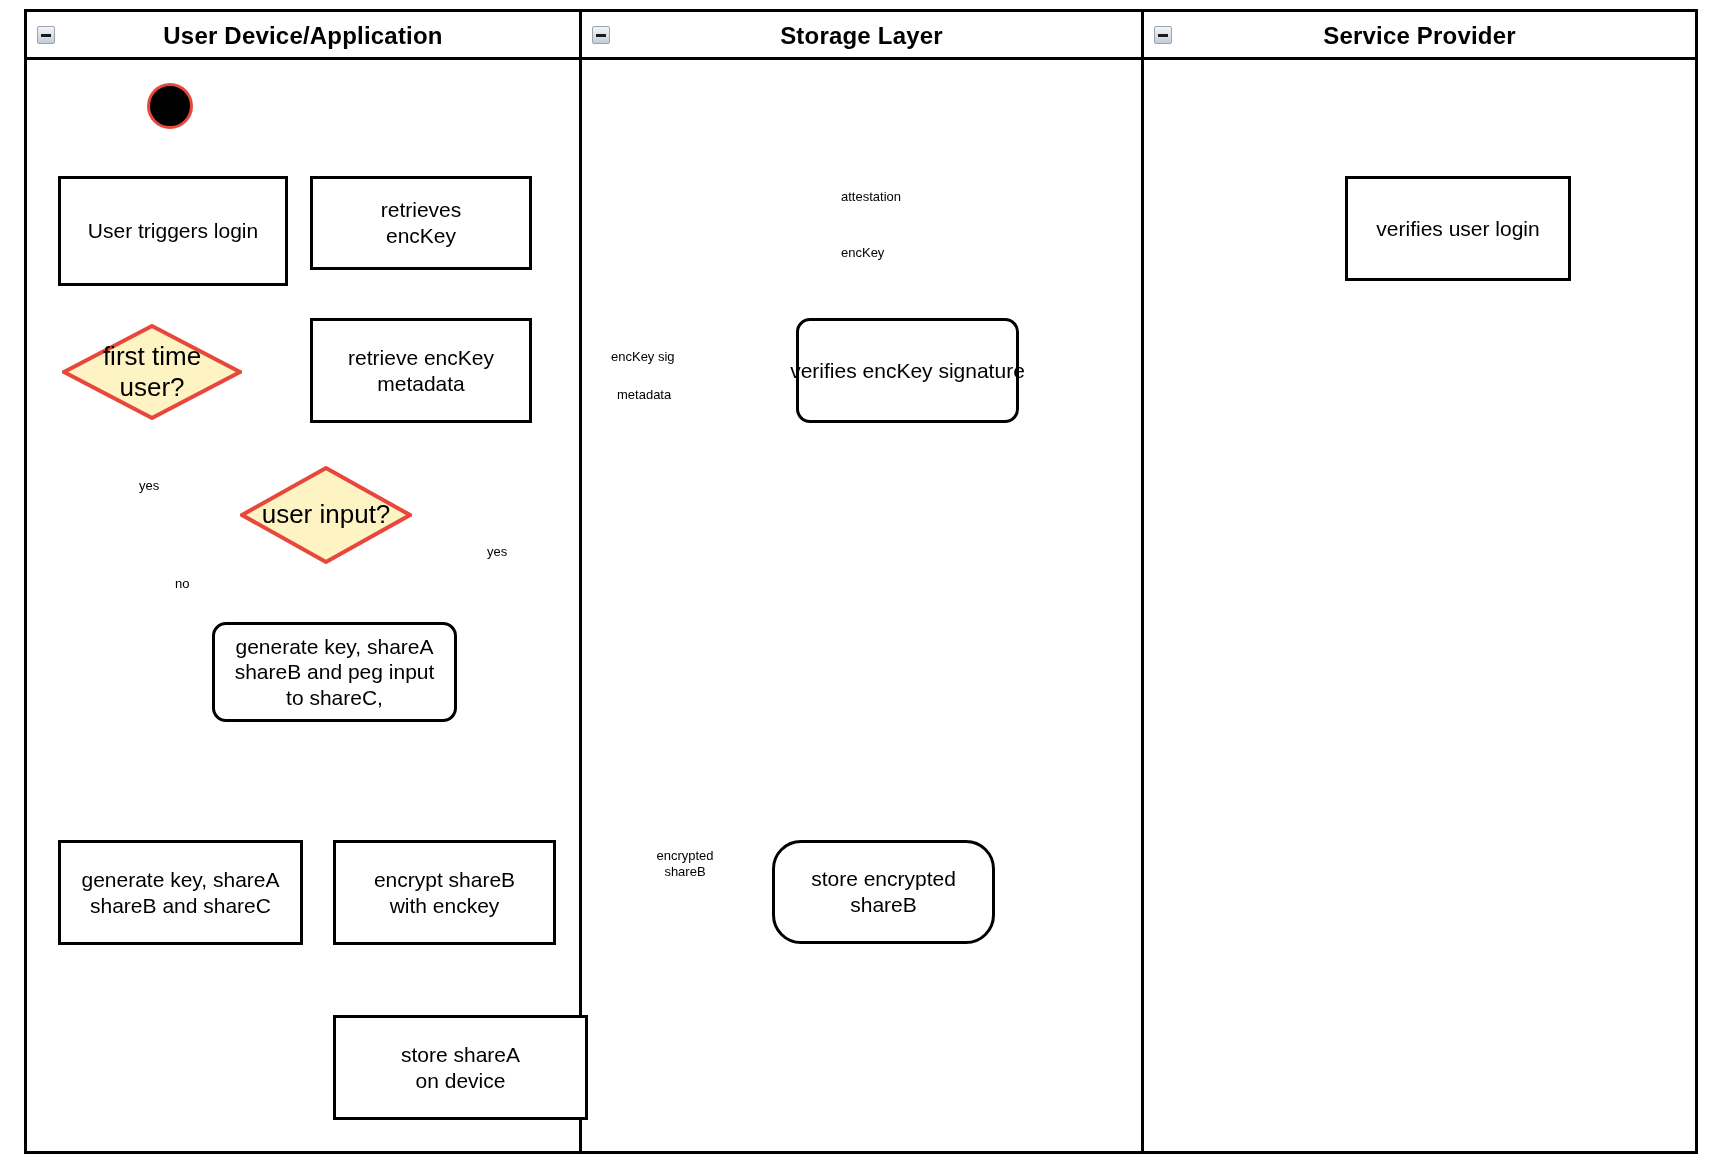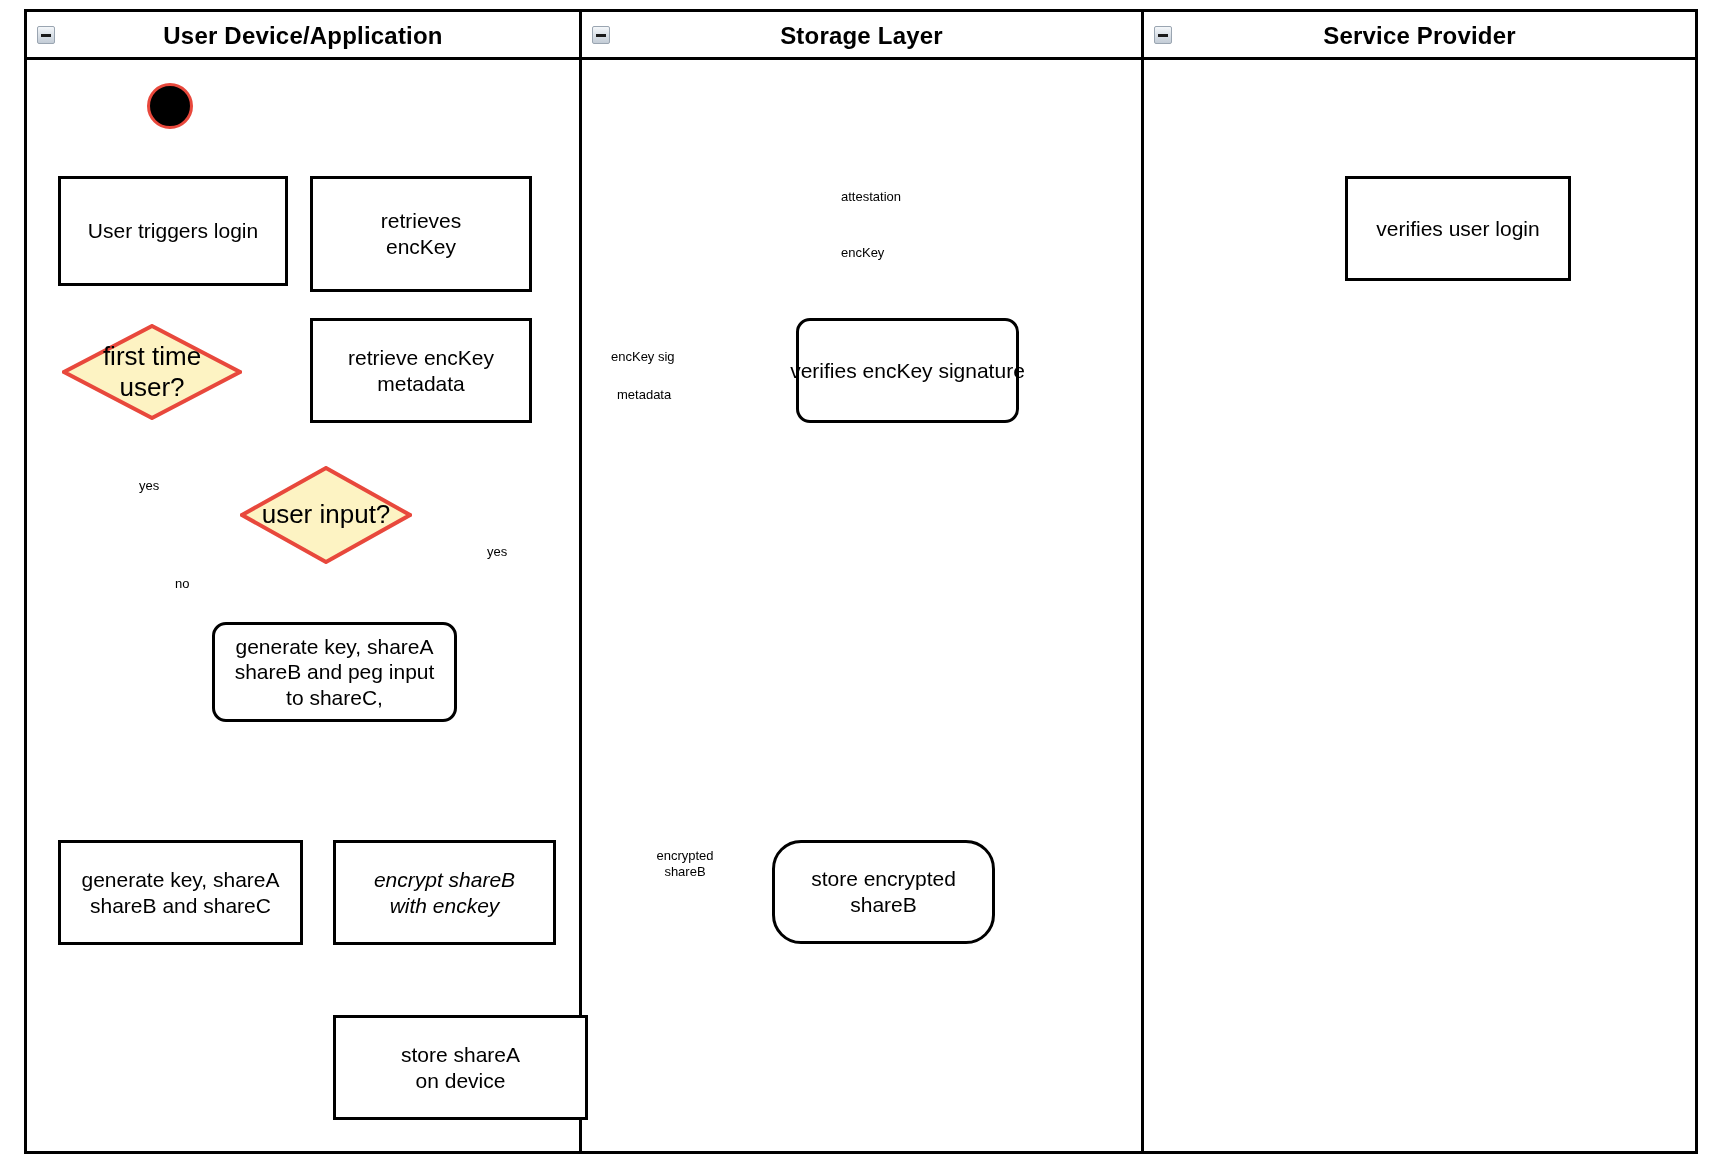--- a/index.html
+++ b/index.html
@@ -212,21 +212,21 @@
     <div class="lane-head" style="left:1117px; width:551px;">
       <span class="collapse-icon" style="left:10px;"></span>
       <span>Service Provider</span>
     </div>
   </div>
 
   <div class="start-node" style="left:147px; top:83px;"></div>
 
   <div class="node" style="left:58px; top:176px; width:230px; height:110px;">User triggers login</div>
 
-  <div class="node wrap" style="left:310px; top:176px; width:222px; height:116px;">retrieves
+  <div class="node wrap" style="left:310px; top:176px; width:222px; height:94px;">retrieves
 encKey</div>
 
   <div class="node wrap" style="left:310px; top:318px; width:222px; height:105px;">retrieve encKey
 metadata</div>
 
   <div class="diamond" style="left:62px; top:324px; width:180px; height:96px;">
     <svg class="dshape" viewBox="0 0 180 96" preserveAspectRatio="none">
       <polygon points="90,2 178,48 90,94 2,48" fill="#fdf3c3" stroke="#e8483c" stroke-width="4"></polygon>
     </svg>
     <span class="dlabel">first time
@@ -240,21 +240,21 @@
     <span class="dlabel">user input?</span>
   </div>
 
   <div class="node wrap overflow" style="left:212px; top:622px; width:245px; height:100px;">generate key, shareA
 shareB and peg input
 to shareC,</div>
 
   <div class="node wrap" style="left:58px; top:840px; width:245px; height:105px;">generate key, shareA
 shareB and shareC</div>
 
-  <div class="node wrap" style="left:333px; top:840px; width:223px; height:105px;font-style:italic;">encrypt shareB
+  <div class="node wrap" style="left:333px; top:840px; width:223px; height:105px;">encrypt shareB
 with enckey</div>
 
   <div class="node wrap" style="left:333px; top:1015px; width:255px; height:105px;">store shareA
 on device</div>
 
   <div class="node overflow" style="left:796px; top:318px; width:223px; height:105px;">verifies encKey signature</div>
 
   <div class="node wrap" style="left:772px; top:840px; width:223px; height:104px;border-radius:29px;">store encrypted
 shareB</div>
 

